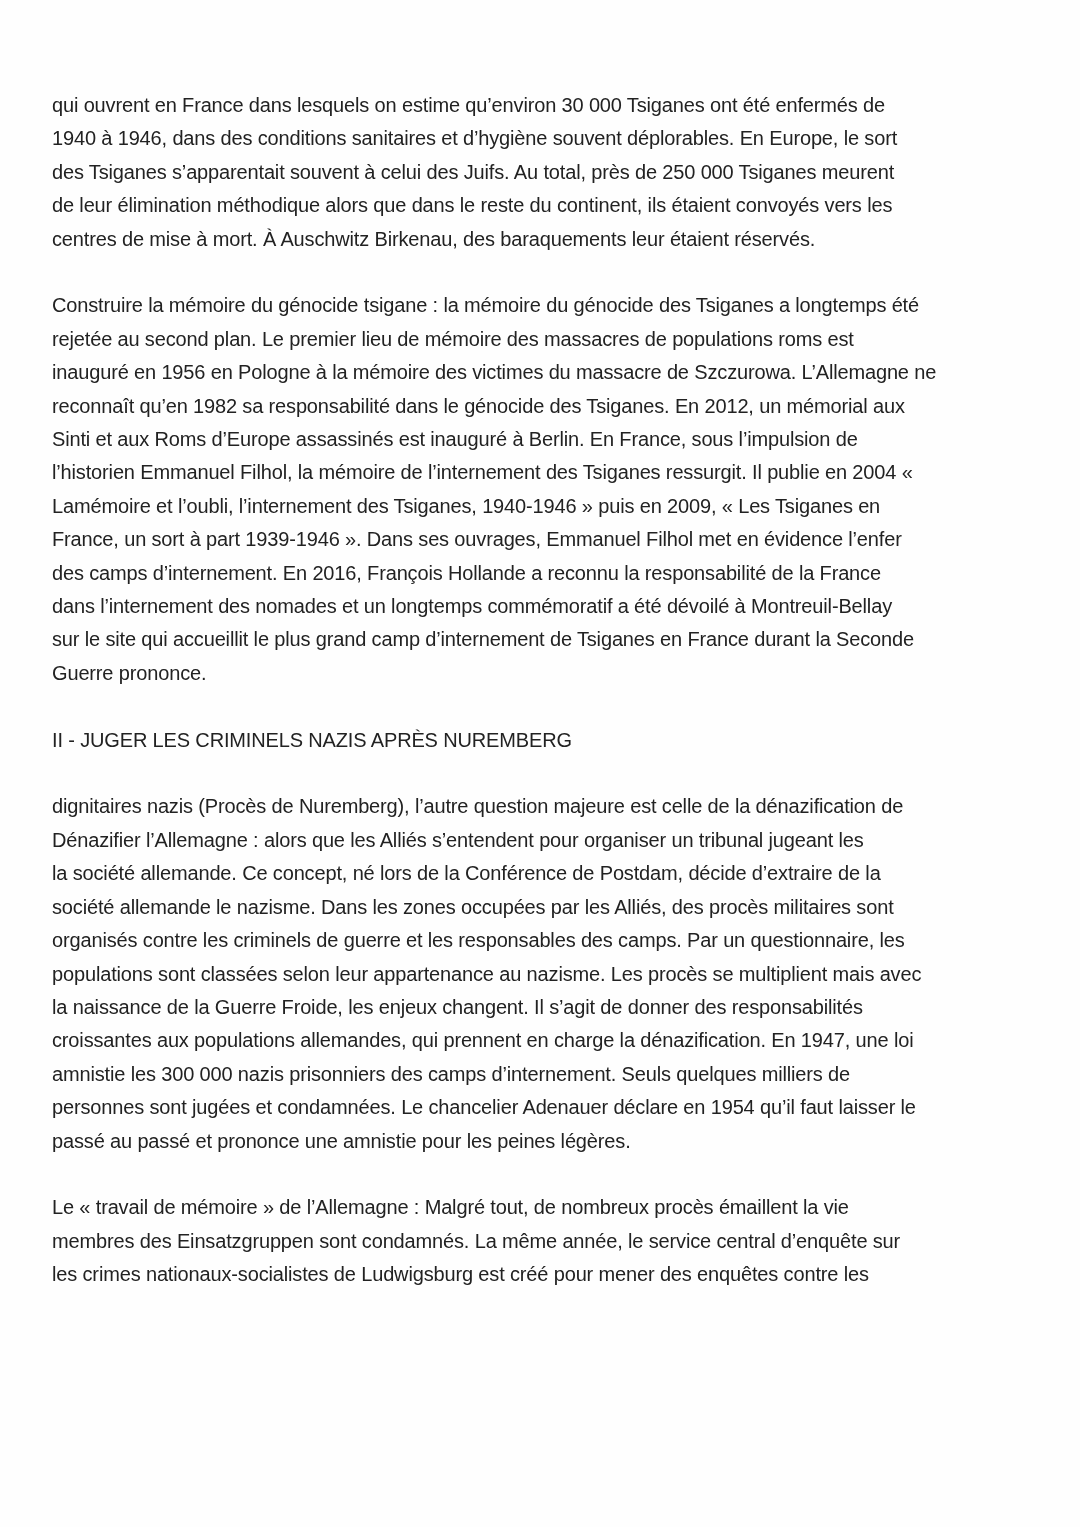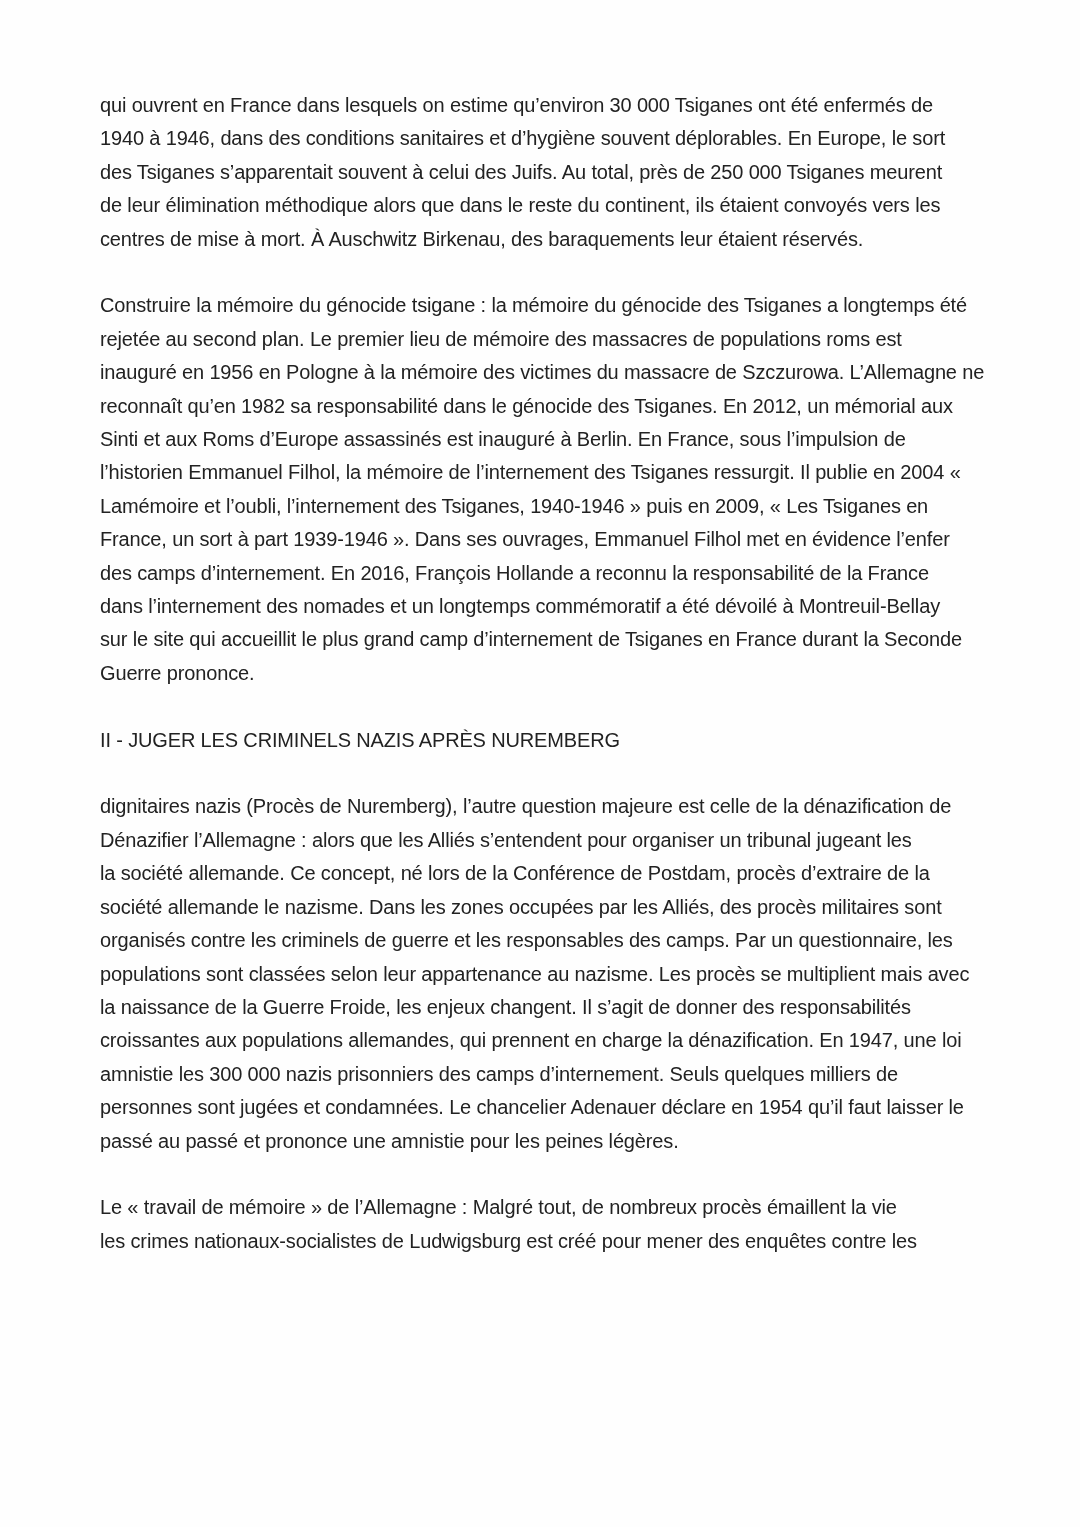--- a/index.html
+++ b/index.html
@@ -14,21 +14,21 @@
     font-family: "Liberation Sans", sans-serif;
     color: #222222;
   }
   .page {
     width: 1080px;
     height: 1527px;
     background: #fefefe;
     box-sizing: border-box;
   }
   .doc {
-    padding: 89px 90px 0 100px;
+    padding: 89px 90px 0 52px;
     font-size: 20px;
     line-height: 33.4px;
     letter-spacing: -0.15px;
   }
   .block {
     margin: 0 0 33.4px 0;
   }
   .line {
     white-space: nowrap;
   }
@@ -63,28 +63,29 @@
         <div class="line">France, un sort à part 1939-1946 ». Dans ses ouvrages, Emmanuel Filhol met en évidence l’enfer</div>
         <div class="line">des camps d’internement. En 2016, François Hollande a reconnu la responsabilité de la France</div>
         <div class="line">dans l’internement des nomades et un longtemps commémoratif a été dévoilé à Montreuil-Bellay</div>
         <div class="line">sur le site qui accueillit le plus grand camp d’internement de Tsiganes en France durant la Seconde</div>
         <div class="line">Guerre prononce.</div>
       </div>
       <div class="block heading">II - JUGER LES CRIMINELS NAZIS APRÈS NUREMBERG</div>
       <div class="block paragraph">
         <div class="line">dignitaires nazis (Procès de Nuremberg), l’autre question majeure est celle de la dénazification de</div>
         <div class="line">Dénazifier l’Allemagne : alors que les Alliés s’entendent pour organiser un tribunal jugeant les</div>
-        <div class="line">la société allemande. Ce concept, né lors de la Conférence de Postdam, procès d’extraire de la</div>
+        <div class="line">la société allemande. Ce concept, né lors de la Conférence de Postdam, décide d’extraire de la</div>
         <div class="line">société allemande le nazisme. Dans les zones occupées par les Alliés, des procès militaires sont</div>
         <div class="line">organisés contre les criminels de guerre et les responsables des camps. Par un questionnaire, les</div>
         <div class="line">populations sont classées selon leur appartenance au nazisme. Les procès se multiplient mais avec</div>
         <div class="line">la naissance de la Guerre Froide, les enjeux changent. Il s’agit de donner des responsabilités</div>
         <div class="line">croissantes aux populations allemandes, qui prennent en charge la dénazification. En 1947, une loi</div>
         <div class="line">amnistie les 300 000 nazis prisonniers des camps d’internement. Seuls quelques milliers de</div>
         <div class="line">personnes sont jugées et condamnées. Le chancelier Adenauer déclare en 1954 qu’il faut laisser le</div>
         <div class="line">passé au passé et prononce une amnistie pour les peines légères.</div>
       </div>
       <div class="block paragraph">
         <div class="line">Le « travail de mémoire » de l’Allemagne : Malgré tout, de nombreux procès émaillent la vie</div>
+        <div class="line">membres des Einsatzgruppen sont condamnés. La même année, le service central d’enquête sur</div>
         <div class="line">les crimes nationaux-socialistes de Ludwigsburg est créé pour mener des enquêtes contre les</div>
       </div>
     </article>
 </main>
 
 </body></html>

